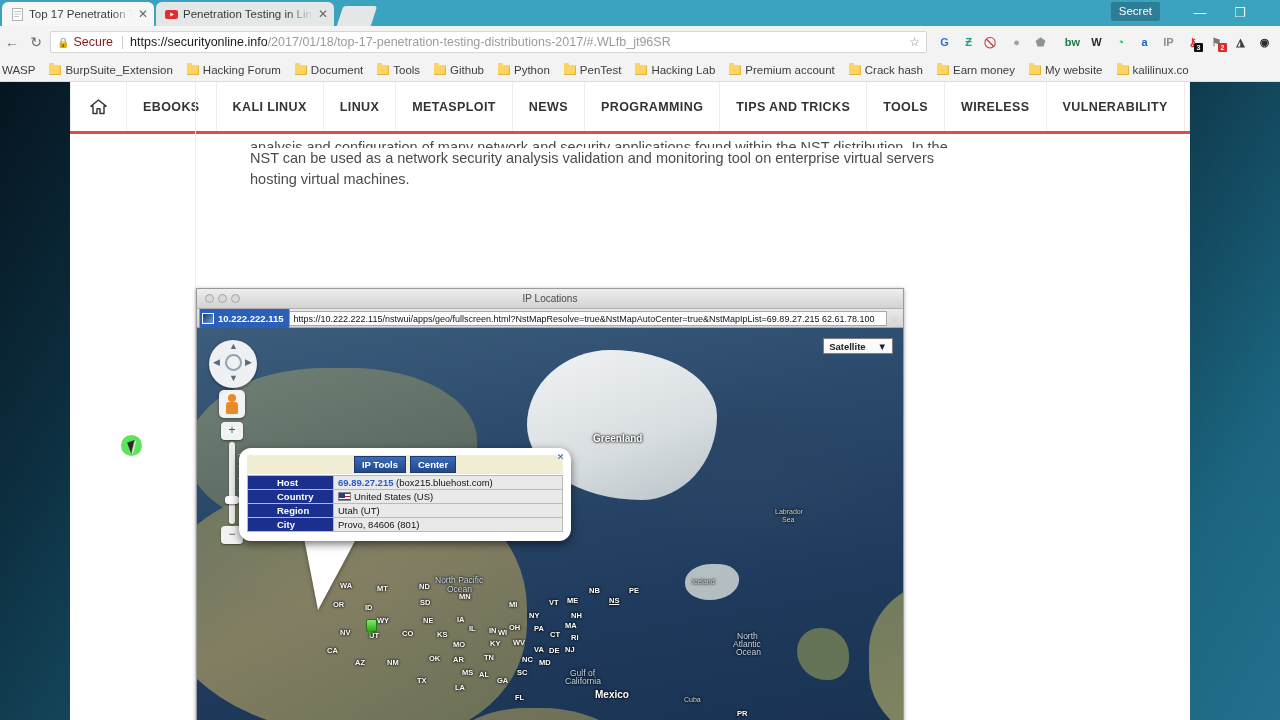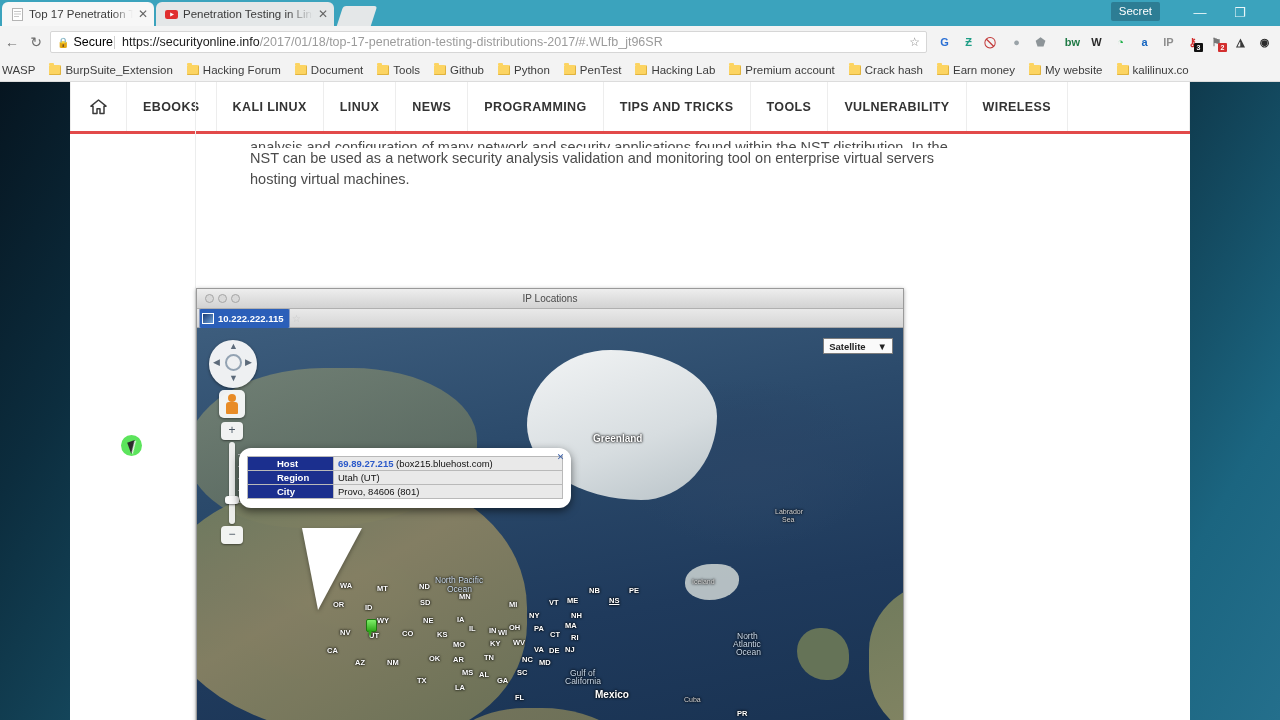--- a/index.html
+++ b/index.html
@@ -57,21 +57,21 @@
     display:flex; align-items:center;
   }
   .navicon { width:24px; text-align:center; color:#6c6c6c; font-size:14px; flex:none; }
   .omnibox {
     flex:1; height:22px; margin:0 6px 0 2px;
     background:#fff; border:1px solid #d6d6d6; border-radius:2px;
     display:flex; align-items:center; padding:0 6px;
     font-size:12.5px; position:relative;
   }
   .lock { color:#0a8043; font-size:10px; margin-right:4px; }
-  .secure-word { color:#000000; font-size:12.5px; margin-right:1px; }
+  .secure-word { color:#7f1d1d; font-size:12.5px; margin-right:9px; }
   .vsep { width:1px; height:13px; background:#cfcfcf; margin-right:7px; }
   .url { color:#9b9b9b; white-space:nowrap; overflow:hidden; flex:1; }
   .url b { color:#202020; font-weight:400; }
   .star { color:#8a8a8a; font-size:12px; margin-left:4px; }
   .ext-tray { display:flex; align-items:center; gap:1px; padding-right:4px; flex:none; }
   .ext {
     width:23px; height:24px; position:relative;
     display:flex; align-items:center; justify-content:center;
     font-size:11px; font-weight:bold;
   }
@@ -424,26 +424,27 @@
         <div class="navitem home">
           <span>
             <svg width="17" height="16" viewBox="0 0 17 16">
                   <path d="M8.5 1 1 7.2h2v7.3h4V9.8h3v4.7h4V7.2h2z" fill="none" stroke="#3b3b3b" stroke-width="1.5" stroke-linejoin="round"></path>
                 </svg>
           </span>
         </div>
       <div class="navitem">EBOOKS</div>
             <div class="navitem">KALI LINUX</div>
             <div class="navitem">LINUX</div>
+            <div class="navitem">METASPLOIT</div>
             <div class="navitem">NEWS</div>
             <div class="navitem">PROGRAMMING</div>
             <div class="navitem">TIPS AND TRICKS</div>
             <div class="navitem">TOOLS</div>
+            <div class="navitem">WIRELESS</div>
             <div class="navitem">VULNERABILITY</div>
-            <div class="navitem">WIRELESS</div>
             <div class="navspacer"></div>
           </div>
 
       <div class="article">
         <div class="art-col">
           <p class="art-p clipped">analysis and configuration of many network and security applications found within the NST distribution. In the virtual world,</p>
           <p class="art-p">NST can be used as a network security analysis validation and monitoring tool on enterprise virtual servers hosting virtual machines.</p>
         </div>
       </div>
     </div>
@@ -455,20 +456,21 @@
           <span class="mw-dot"></span>
           <span class="mw-dot"></span>
         </div>
         <div class="mw-caption">IP Locations</div>
       </div>
       <div class="mw-addr">
         <div class="mw-site-chip">
           <span class="chip-ico"></span>
           <span>10.222.222.115</span>
         </div>
+        <div class="mw-url">https://10.222.222.115/nstwui/apps/geo/fullscreen.html?NstMapResolve=true&amp;NstMapAutoCenter=true&amp;NstMapIpList=69.89.27.215 62.61.78.100</div>
         <div class="mw-star">☆</div>
       </div>
 
       <div class="mapcanvas">
 
         <div class="land nw-canada"></div>
         <div class="land namerica"></div>
         <div class="land camerica"></div>
 
         <div class="land greenland"></div>
@@ -573,25 +575,33 @@
         </div>
 
         <div class="satbtn">
           <span>Satellite</span>
           <span>▼</span>
         </div>
 
         <div class="bubble-tail"></div>
         <div class="bubble">
           <div class="bubble-close">✕</div>
+          <div class="bubble-toolbar">
+            <span class="btn-blue">IP Tools</span>
+            <span class="btn-blue">Center</span>
+          </div>
           <table class="info-table">
             <tbody>
               <tr>
                 <td class="k">Host</td>
                 <td class="v"><b>69.89.27.215</b><span> (box215.bluehost.com)</span></td>
+              </tr>
+              <tr>
+                <td class="k">Country</td>
+                <td class="v"><span class="flag"></span><span>United States (US)</span></td>
               </tr>
               <tr>
                 <td class="k">Region</td>
                 <td class="v">Utah (UT)</td>
               </tr>
               <tr>
                 <td class="k">City</td>
                 <td class="v">Provo, 84606 (801)</td>
               </tr>
             </tbody>

